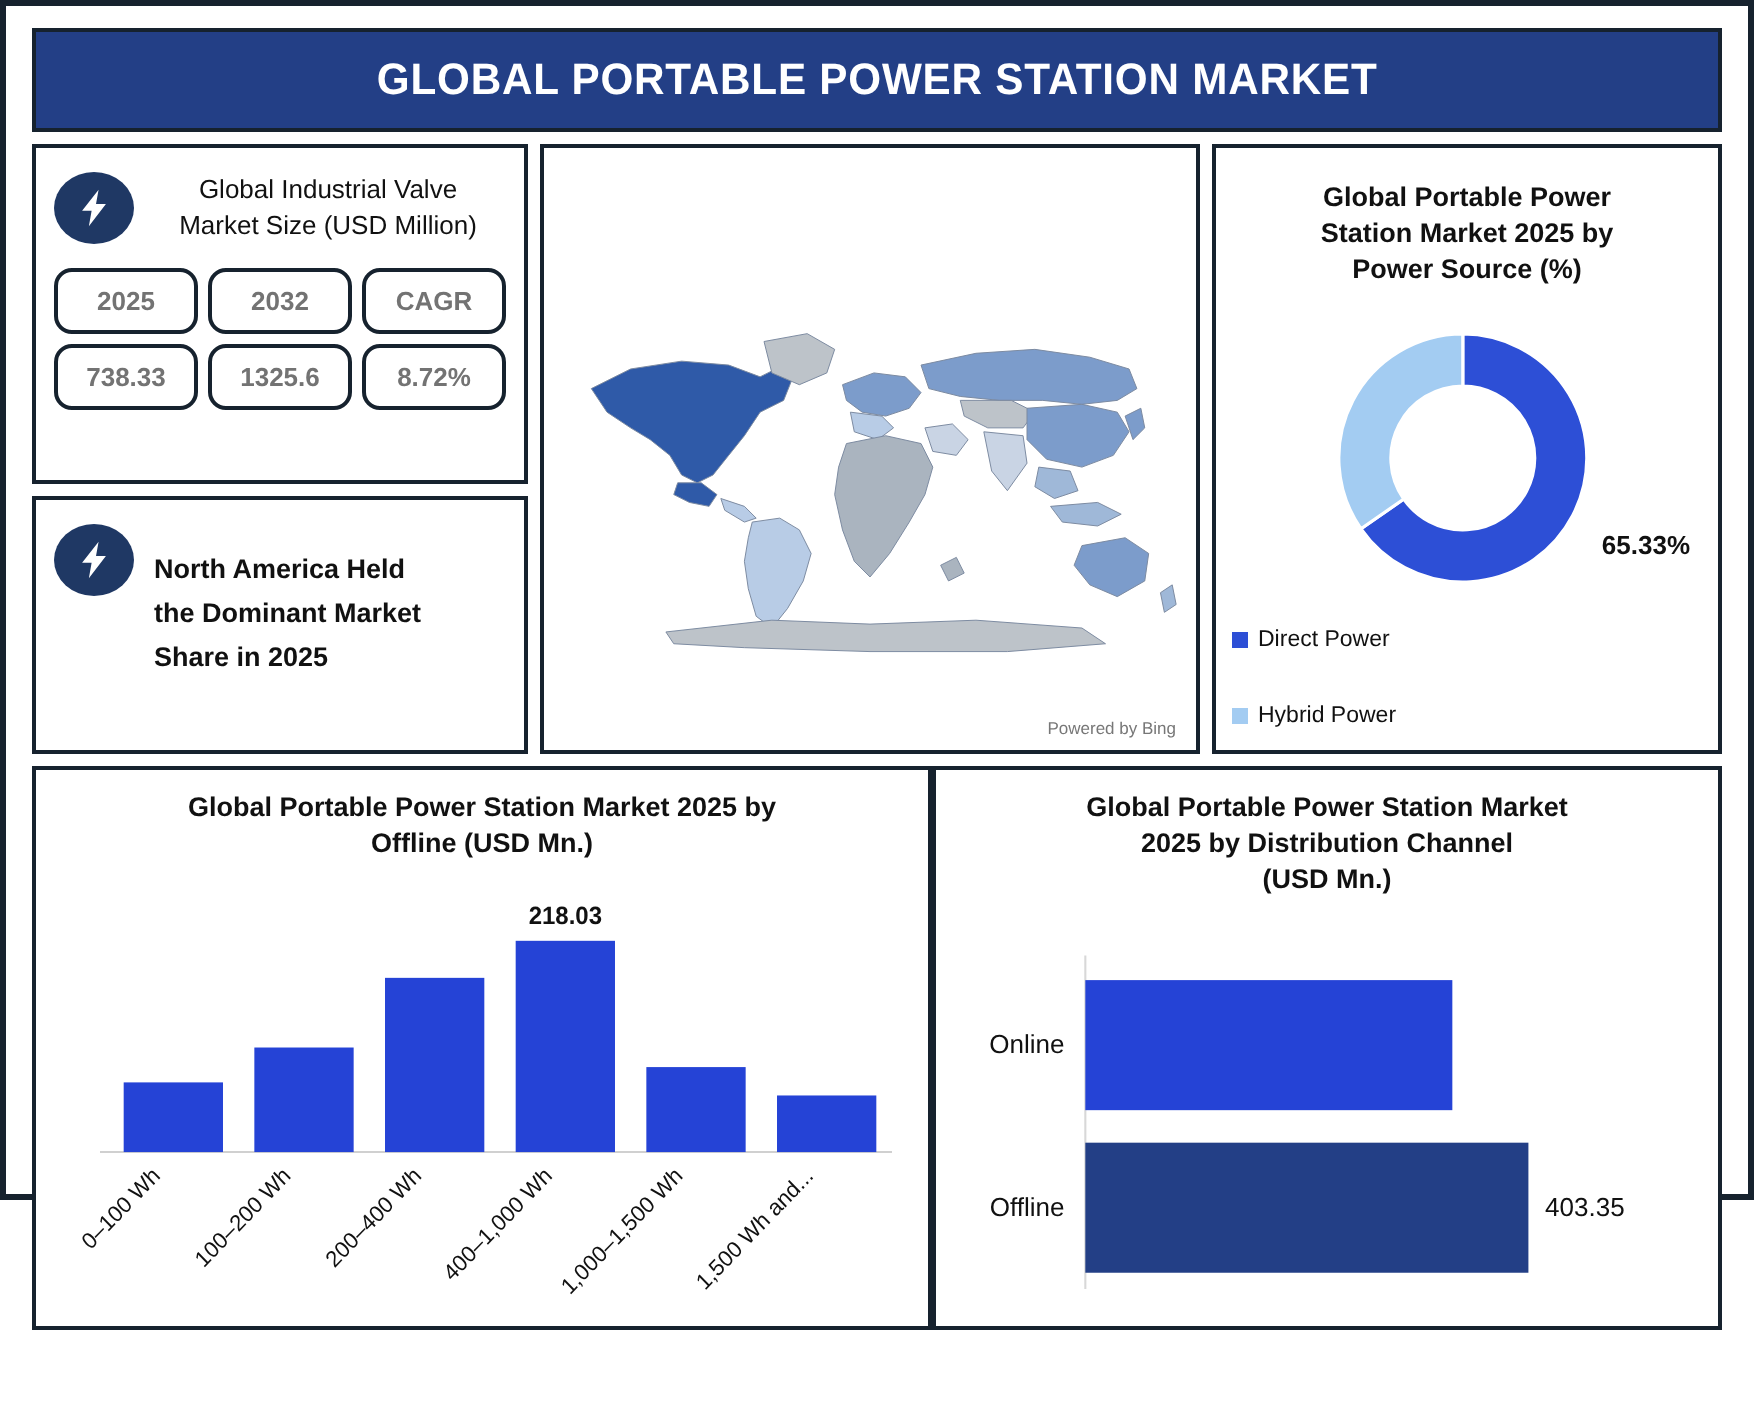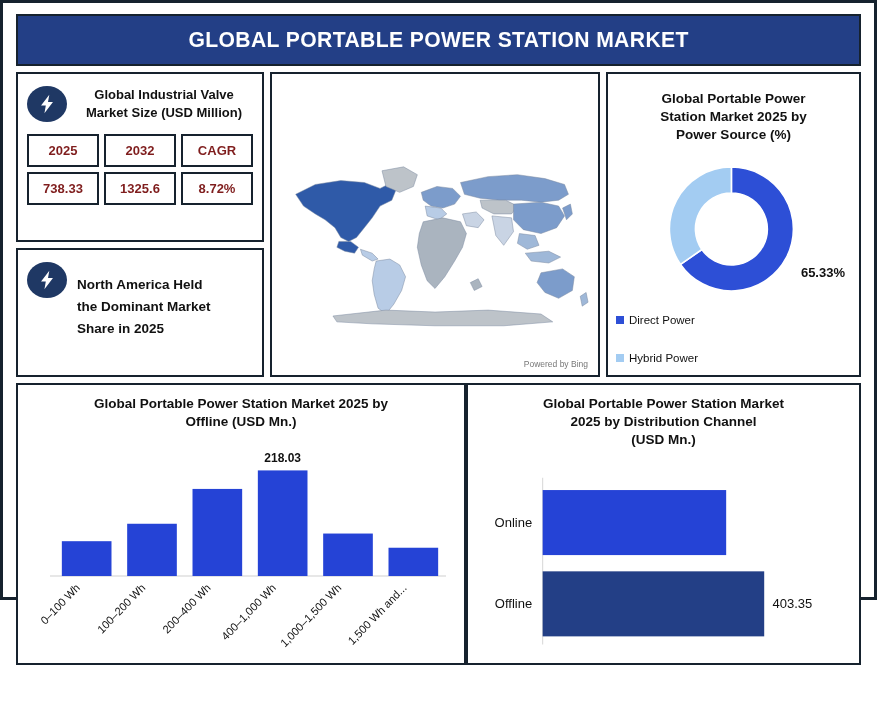--- a/index.html
+++ b/index.html
@@ -54,32 +54,32 @@
   .stat-card{height:170px;padding:10px 9px;}
   .stat-head{display:flex;align-items:flex-start;gap:8px;}
   .bolt-badge{
     width:40px;height:36px;border-radius:50%;
     background:#1f3864;flex:0 0 auto;
     display:flex;align-items:center;justify-content:center;
     margin-top:2px;
   }
   .bolt-badge svg{display:block;}
   .stat-head-text{
-    font-size:13px;font-weight:bold;color:#111;
+    font-size:13px;font-weight:normal;color:#111;
     line-height:1.38;text-align:center;flex:1;padding-top:2px;
   }
   .cell-grid{margin-top:12px;}
   .cell-row{display:flex;gap:5px;margin-bottom:5px;}
   .cell{
     flex:1;
     border:2px solid #16222e;
-    border-radius:0;
+    border-radius:9px;
     height:33px;
     display:flex;align-items:center;justify-content:center;
-    font-size:13px;font-weight:bold;color:#7f1d1d;
+    font-size:13px;font-weight:bold;color:#737373;
     box-sizing:border-box;
     background:#fff;
   }
   
   .note-card{flex:1;padding:10px 9px;display:flex;align-items:flex-start;gap:10px;}
   .note-text{
     font-size:13.5px;font-weight:bold;color:#111;line-height:1.62;
     padding-top:14px;
   }
   

